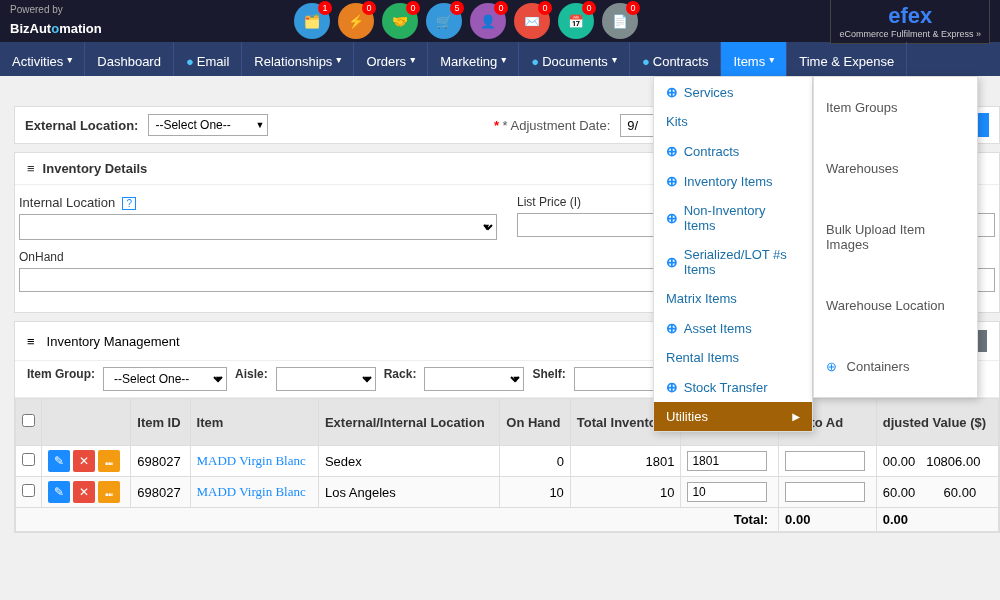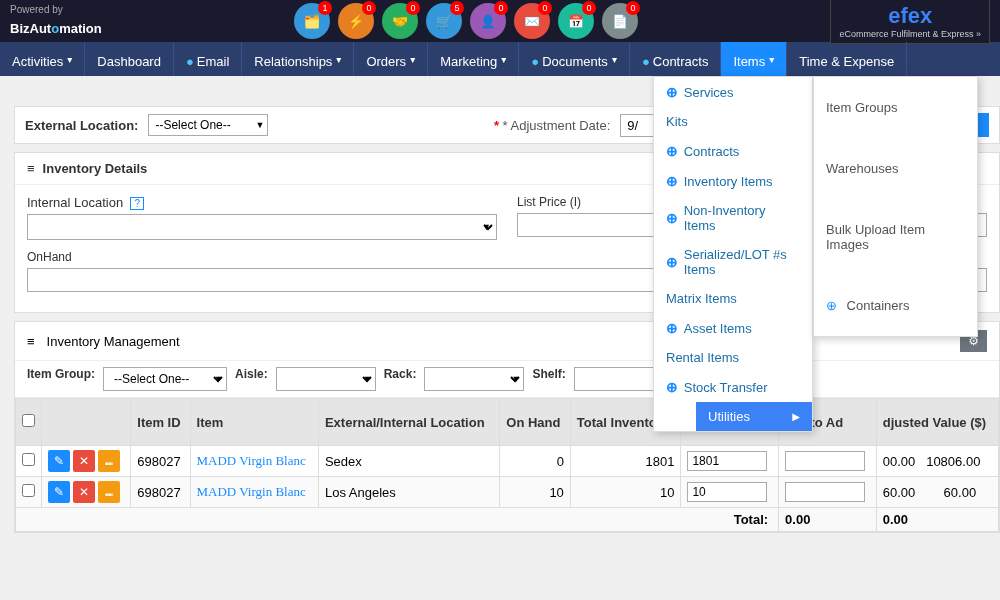--- a/index.html
+++ b/index.html
@@ -89,21 +89,21 @@
       z-index: 100;
     }
     .dropdown-item {
       padding: 7px 12px;
       cursor: pointer;
       display: flex;
       align-items: center;
       color: #1a6fa8;
       font-size: 13px;
     }
-    .dropdown-item.active { background: #3b82f6; color: white; margin-left: 42px; }
+    .dropdown-item.active { background: #a16207; color: white; }
     .dropdown-item .plus-icon { color: #1a8cff; margin-right: 6px; font-size: 14px; font-weight: bold; }
     .dropdown-item .arrow-right { margin-left: auto; font-size: 10px; }
 
     
     .utilities-submenu {
       position: absolute;
       top: 76px;
       left: 813px;
       width: 165px;
       background: white;
@@ -182,21 +182,21 @@
       padding: 8px 12px;
       font-size: 14px;
       font-weight: bold;
       color: #333;
       border-bottom: 1px solid #eee;
       display: flex;
       align-items: center;
       gap: 8px;
     }
     .section-body {
-      padding: 10px 12px;
+      padding: 10px 4px;
     }
 
     
     .form-row { display: flex; gap: 20px; margin-bottom: 10px; }
     .form-field { flex: 1; }
     .form-field label { display: block; margin-bottom: 4px; font-size: 12px; color: #333; }
     .form-field label .help { color: #1a8cff; margin-left: 4px; cursor: pointer; font-size: 10px; border: 1px solid #1a8cff; padding: 0 3px; }
     .form-input {
       width: 100%;
       border: 1px solid #aaa;
@@ -437,20 +437,23 @@
 
 <div class="utilities-submenu">
   <div class="util-item">
     <span>Item Groups</span>
   </div>
   <div class="util-item">
     <span>Warehouses</span>
   </div>
   <div class="util-item">
     <span>Bulk Upload Item Images</span>
+  </div>
+  <div class="util-item">
+    <span>Warehouse Location</span>
   </div>
   <div class="util-item">
     <span class="plus-icon">⊕</span>
     <span>Containers</span>
   </div>
 </div>
 
 <div style="margin-left:14px;">
 
   <div class="filter-bar">

